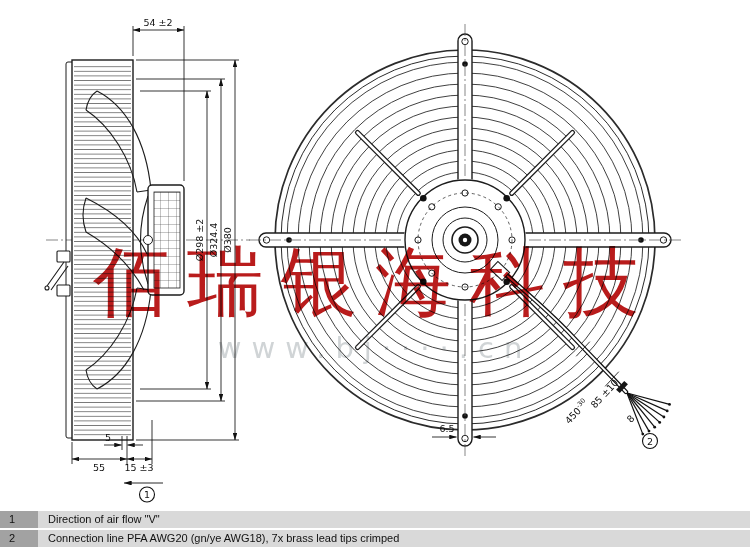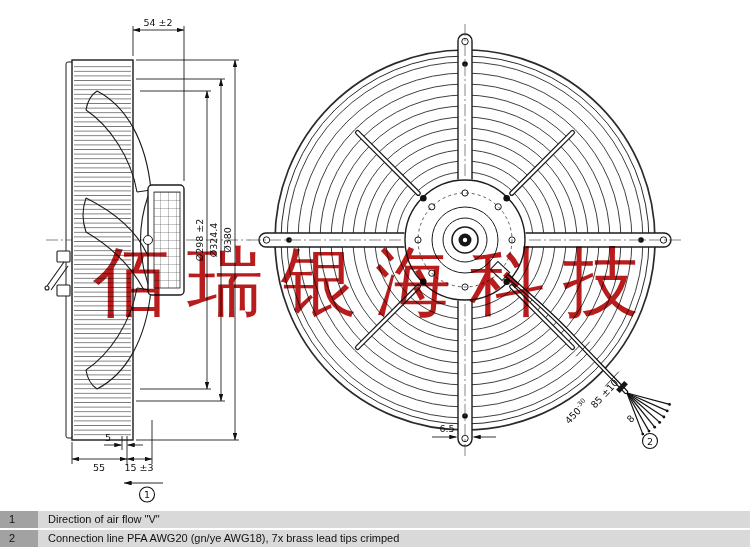--- a/index.html
+++ b/index.html
@@ -234,20 +234,21 @@
   <text transform="rotate(-47 633 421)" x="633" y="421" text-anchor="middle">8</text>
 
   <g>
     <circle cx="650" cy="441" r="7.5" fill="#fff" stroke="#111" stroke-width="1.1"></circle>
     <text x="650" y="444.5" text-anchor="middle">2</text>
   </g>
 </svg>
 
 <div class="watermark">
   <div class="wm-cjk">佰瑞银海科技</div>
+  <div class="wm-url">www.bj····.cn</div>
 </div>
 
 <div class="notes">
   <div class="note-row">
     <div class="note-num">1</div>
     <div class="note-text">Direction of air flow "V"</div>
   </div>
   <div class="note-row">
     <div class="note-num">2</div>
     <div class="note-text">Connection line PFA AWG20 (gn/ye AWG18), 7x brass lead tips crimped</div>

